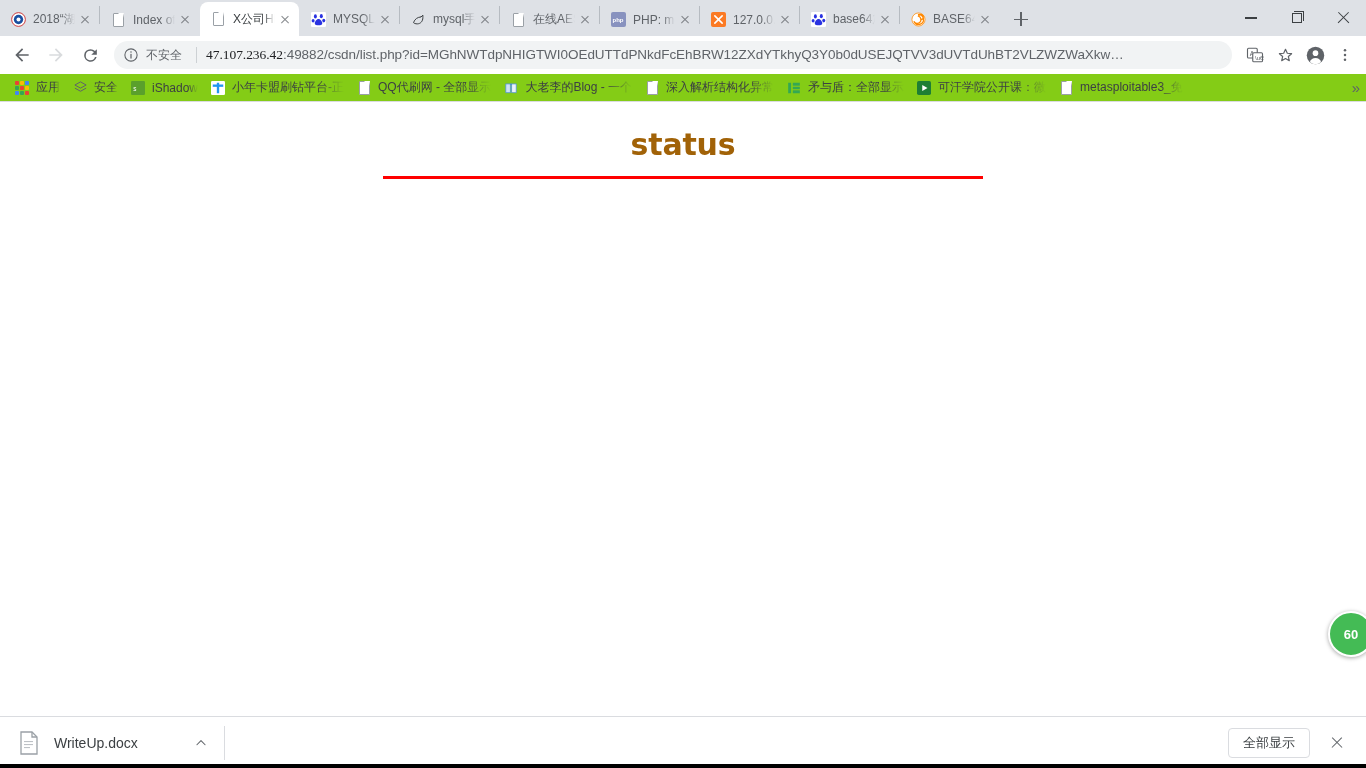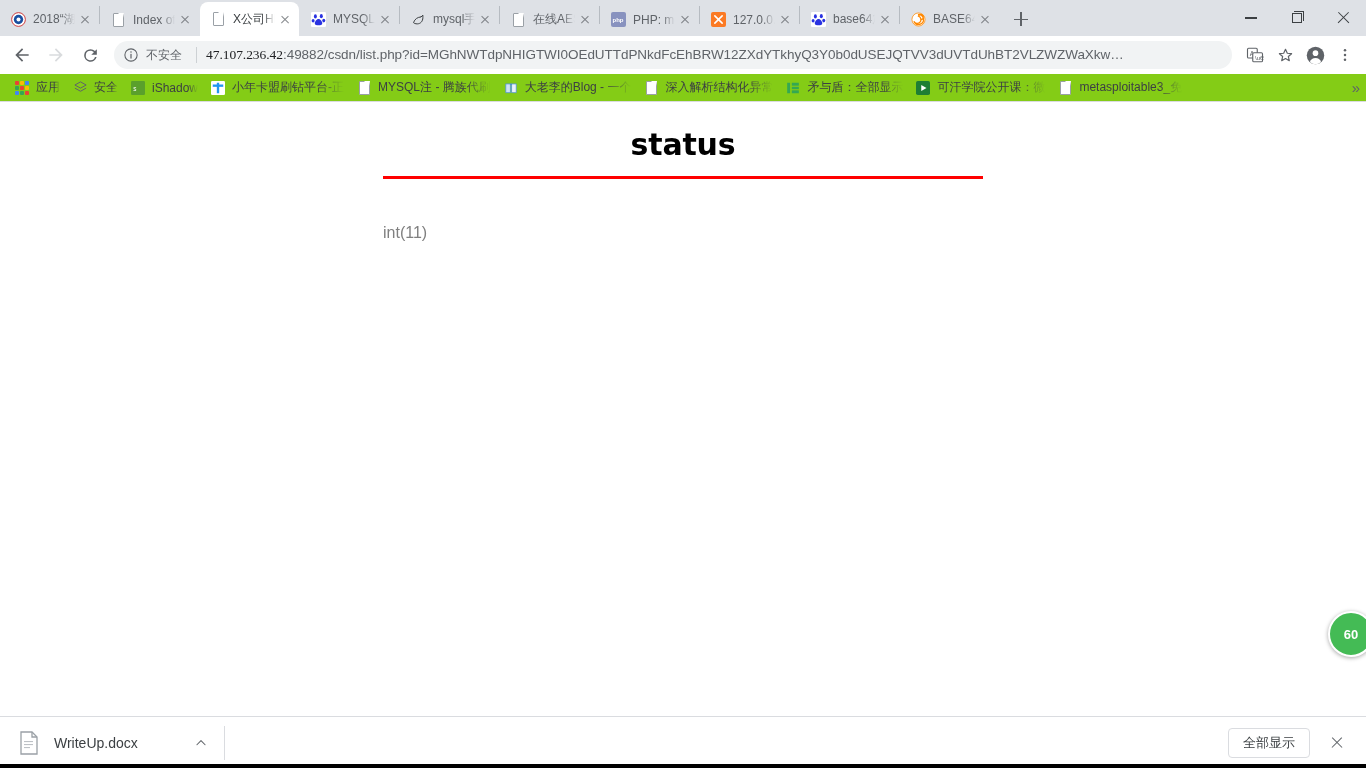--- a/index.html
+++ b/index.html
@@ -272,21 +272,21 @@
     background: #ffffff;
     overflow: hidden;
   }
   .content-wrap {
     width: 600px;
     margin: 0 auto;
     padding-top: 18px;
   }
   .status-heading {
     text-align: center;
-    color: #000000;
+    color: #a16207;
     font-size: 30px;
     font-weight: bold;
     font-family: "DejaVu Sans", "Liberation Sans", sans-serif;
     margin: 0;
     padding: 6px 0 14px 0;
     letter-spacing: -0.2px;
   }
   .hr-red {
     height: 3px;
     background: #ff0000;
@@ -682,21 +682,21 @@
               <rect x="3" y="6" width="18" height="4" fill="#2196f3"></rect>
               <rect x="10" y="3" width="4" height="18" fill="#2196f3"></rect>
             </svg>
           </span>
           <span class="bm-label">小年卡盟刷钻平台-正</span>
         </div>
         <div class="bm">
           <span class="bm-ico">
             <span class="fav-doc"></span>
           </span>
-          <span class="bm-label">MYSQL注 - 腾族代刷</span>
+          <span class="bm-label">QQ代刷网 - 全部显示</span>
         </div>
         <div class="bm">
           <span class="bm-ico">
             <svg width="14" height="14" viewBox="0 0 24 24">
               <path d="M3 5h8v15H3z" fill="#cfe2f3" stroke="#4a90d9" stroke-width="1.3"></path>
               <path d="M13 5h8v15h-8z" fill="#eaf2fb" stroke="#4a90d9" stroke-width="1.3"></path>
               <path d="M12 3l2 4h-4z" fill="#4a90d9"></path>
             </svg>
           </span>
           <span class="bm-label">大老李的Blog - 一个</span>
@@ -734,21 +734,20 @@
           <span class="bm-label">metasploitable3_免</span>
         </div>
       </div>
     <div class="bm-overflow">»</div>
   </div>
 
   <div class="page">
     <div class="content-wrap">
       <h1 class="status-heading">status</h1>
       <div class="hr-red"></div>
-      <div class="dump">int(11)</div>
     </div>
 
     <div class="float-badge">
       <span>60</span>
     </div>
   </div>
 
   <div class="watermark">https://blog.csdn.net/qq_27180763</div>
 
   <div class="shelf">

